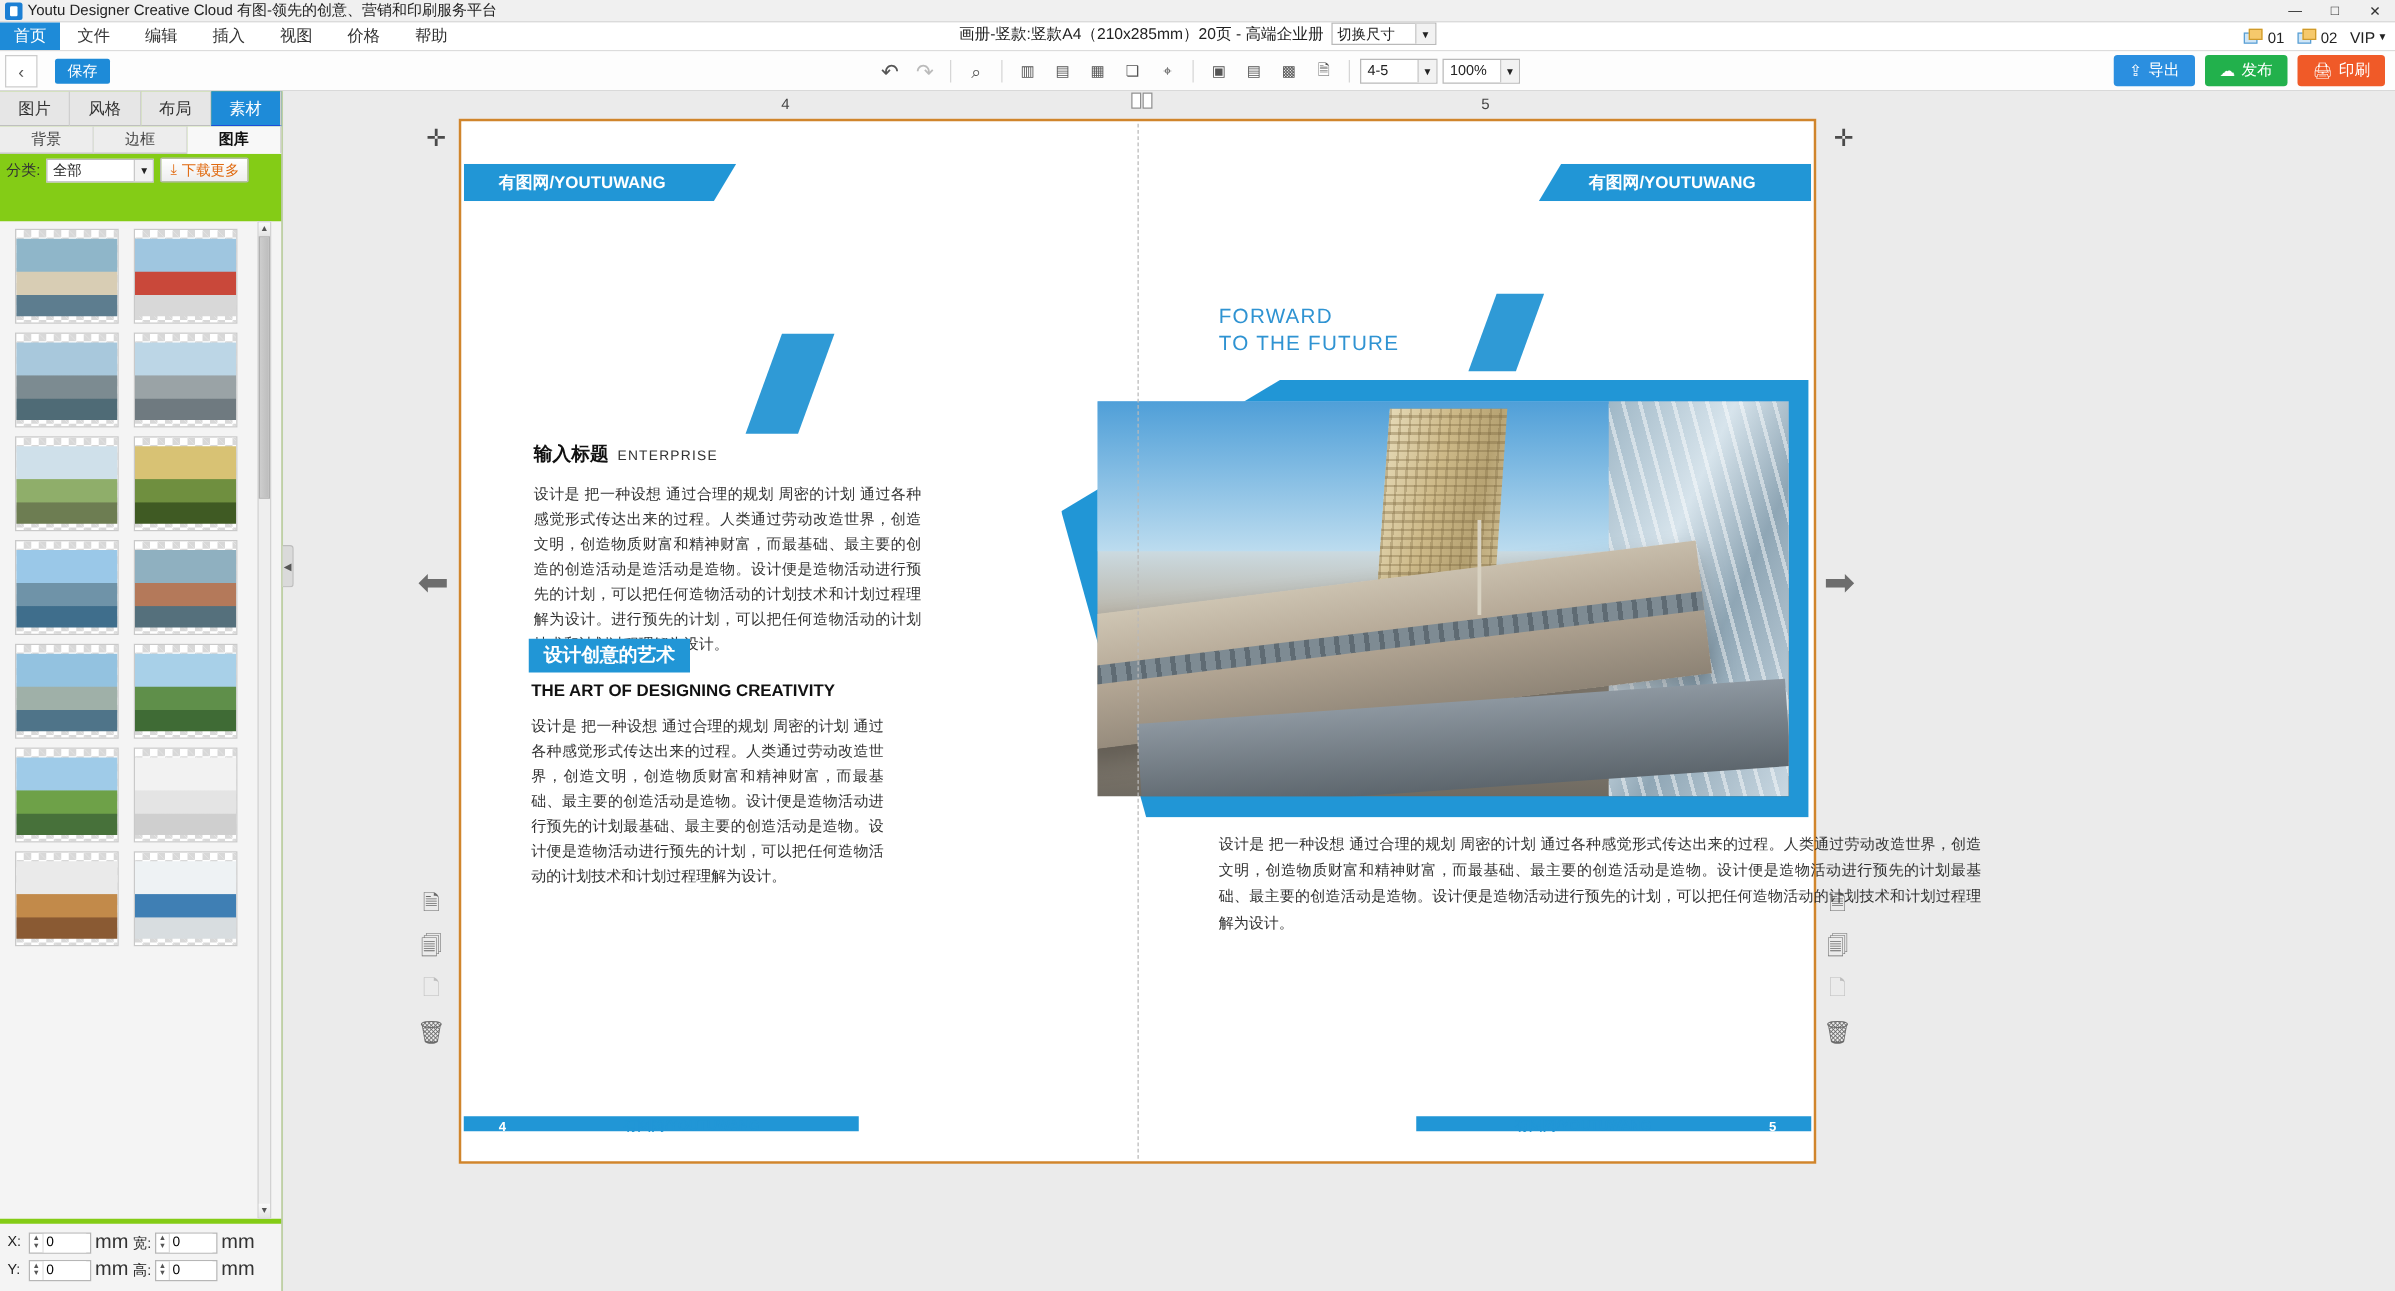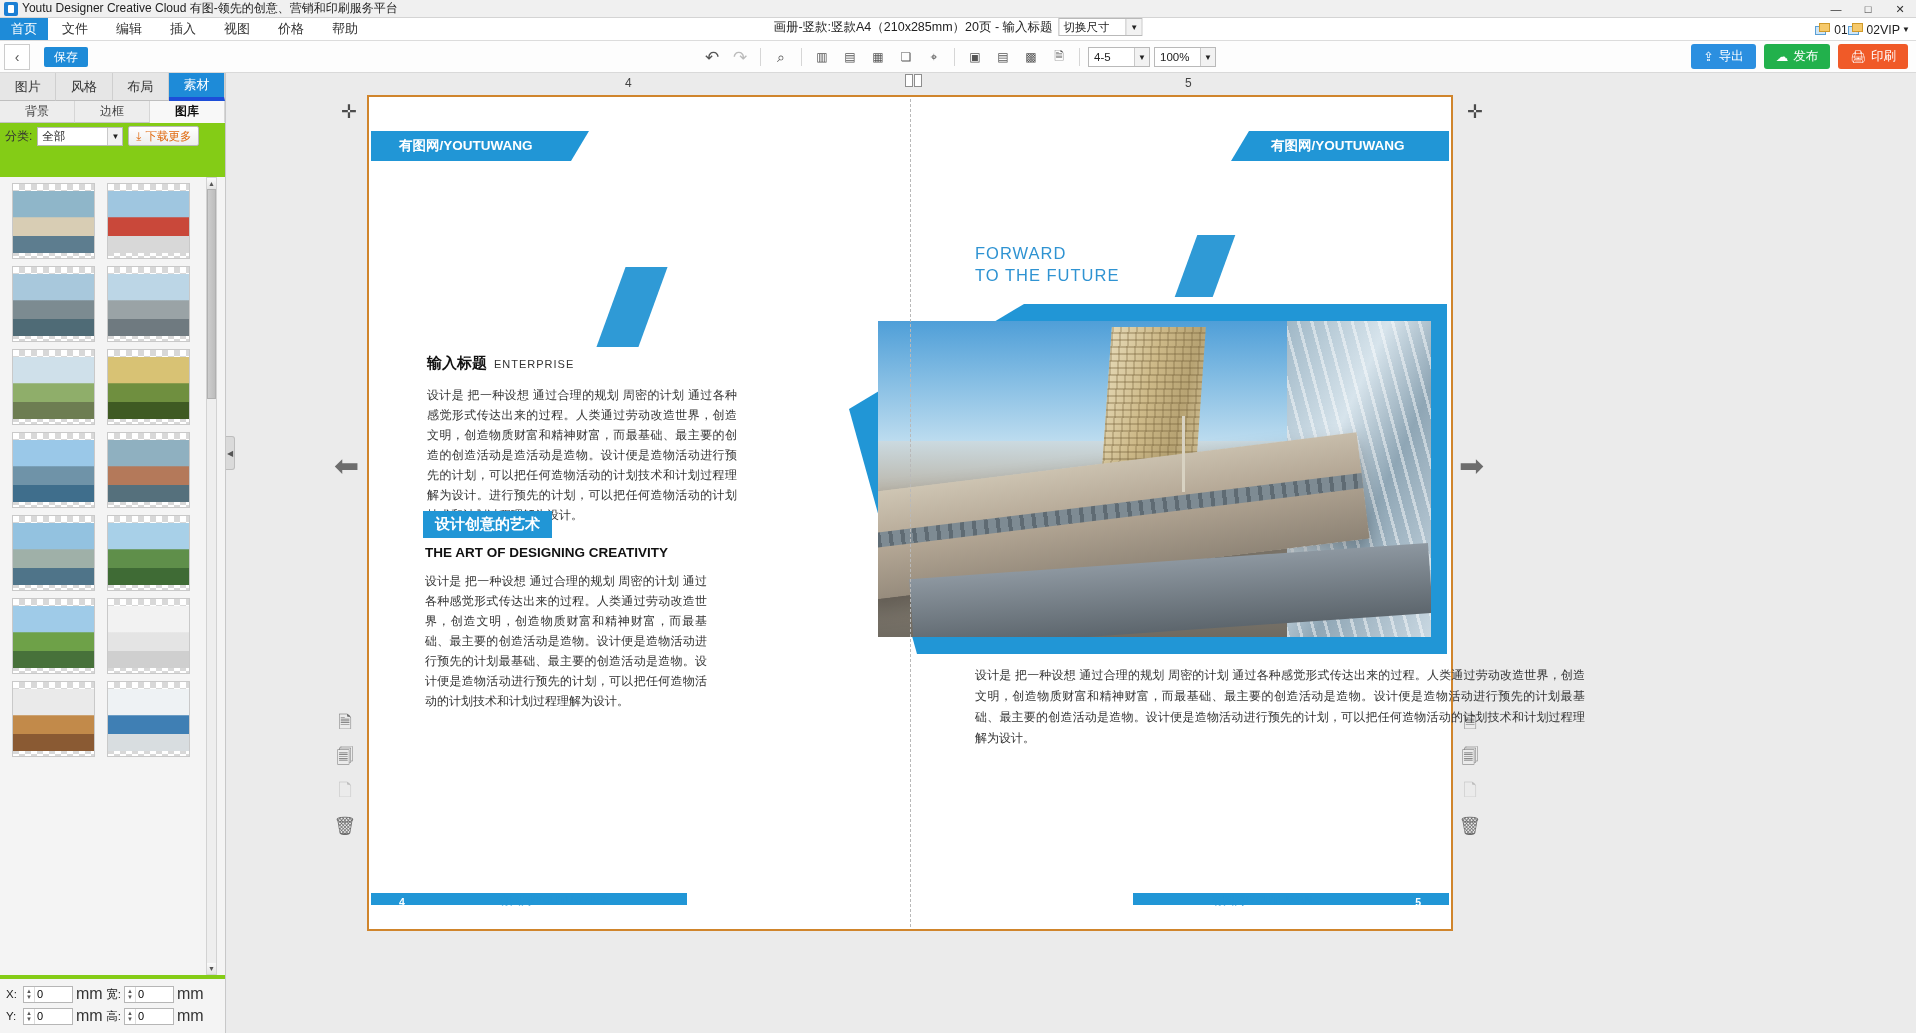--- a/index.html
+++ b/index.html
@@ -37,21 +37,21 @@
   .doc-title {
     position:absolute; left:50%; transform:translateX(-50%);
     display:flex; align-items:center; gap:6px; font-size:12.5px; color:#222; white-space:nowrap;
   }
   .size-select {
     border:1px solid #b9b9b9; background:#fff; height:18px; min-width:84px; font-size:11.5px;
     display:flex;align-items:center; padding-left:4px; position:relative; color:#222;
   }
   .size-select .arrow { position:absolute; right:0; top:0; bottom:0; width:16px; background:#f2f2f2;
     border-left:1px solid #c9c9c9; display:flex;align-items:center;justify-content:center; font-size:8px; }
-  .menu-right { position:absolute; right:6px; top:0; height:23px; display:flex; }
+  .menu-right { position:absolute; right:6px; top:0; height:23px; display:flex; gap:10px; }
   .pagecount { display:flex; align-items:center; gap:3px; font-size:12px; color:#222; }
   .pc-icon { width:16px;height:13px;position:relative; }
   .pc-icon i { position:absolute; width:11px;height:9px; border:1px solid #5a9fd4; background:#cfe6f7; }
   .pc-icon i:nth-child(1){left:0;top:3px;}
   .pc-icon i:nth-child(2){left:4px;top:0;background:#f6c96b;border-color:#d09a2a;}
   .vip { font-size:12.5px; color:#222; display:flex; align-items:center; gap:2px; }
 
   
   .toolbar { height:32px; background:#fdfdfd; border-bottom:1px solid #d9d9d9; position:relative; }
   .tb-back {
@@ -75,21 +75,21 @@
   .btn-export { background:#2b8fe0; }
   .btn-publish { background:#22b14c; }
   .btn-print { background:#f05a28; }
 
   
   .leftpanel { position:absolute; left:0; top:73px; width:226px; bottom:0; background:#84cc16;
     border-right:1px solid #c8c8c8; }
   .tabs-main { display:flex; height:28px; }
   .tab-main { flex:1; display:flex;align-items:center;justify-content:center; font-size:13px;
     background:#e6e6e6; border-right:1px solid #cfcfcf; border-bottom:1px solid #bfbfbf; color:#333; }
-  .tab-main.active { background:#1e8bd8; color:#fff; border-bottom:4px solid #1d4ed8; }
+  .tab-main.active { background:#1e8bd8; color:#fff; border-bottom:1px solid #1d4ed8; }
   .tabs-sub { display:flex; height:22px; }
   .tab-sub { flex:1; display:flex;align-items:center;justify-content:center; font-size:12px;
     background:#ededed; border-right:1px solid #d6d6d6; border-bottom:1px solid #c5c5c5; color:#444; }
   .tab-sub.active { background:#f8f8f8; border-bottom:1px solid #f8f8f8; color:#111; font-weight:bold;}
   .cat-row { height:26px; display:flex; align-items:center; padding:0 5px; gap:5px; }
   .cat-label { font-size:12px; color:#333; }
   .cat-select { border:1px solid #b9b9b9;background:#fff;height:19px;width:86px;font-size:11.5px;
     display:flex;align-items:center;padding-left:4px;position:relative;color:#222;}
   .cat-select .arrow{position:absolute;right:0;top:0;bottom:0;width:15px;background:#f2f2f2;border-left:1px solid #c9c9c9;
     display:flex;align-items:center;justify-content:center;font-size:8px;}
@@ -233,21 +233,21 @@
 <div class="menubar">
   <div class="menu-home">首页</div>
   <div class="menu-item">文件</div>
   <div class="menu-item">编辑</div>
   <div class="menu-item">插入</div>
   <div class="menu-item">视图</div>
   <div class="menu-item">价格</div>
   <div class="menu-item">帮助</div>
 
   <div class="doc-title">
-    <span>画册-竖款:竖款A4（210x285mm）20页 - 输入标题</span>
+    <span>画册-竖款:竖款A4（210x285mm）20页 - 高端企业册</span>
     <div class="size-select">
       <span>切换尺寸</span>
       <span class="arrow">▼</span>
     </div>
   </div>
 
   <div class="menu-right">
     <div class="pagecount">
       <span class="pc-icon">
           <i></i>

